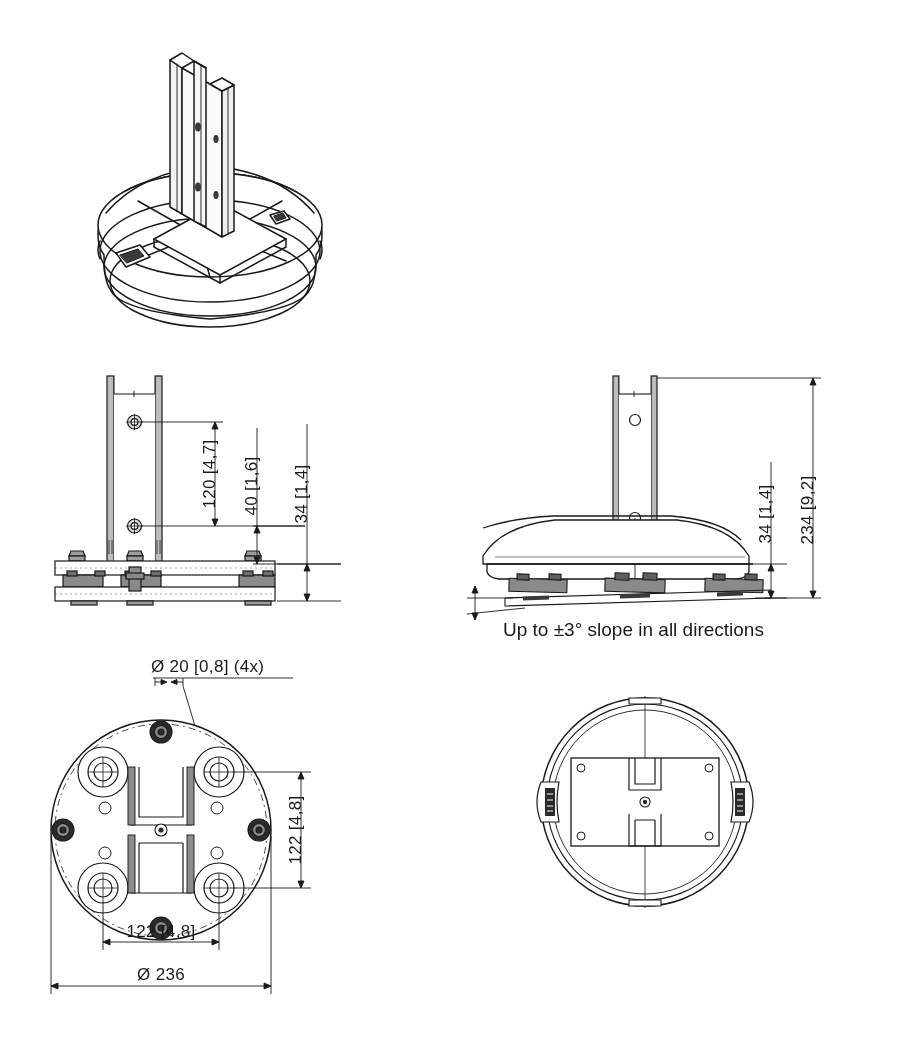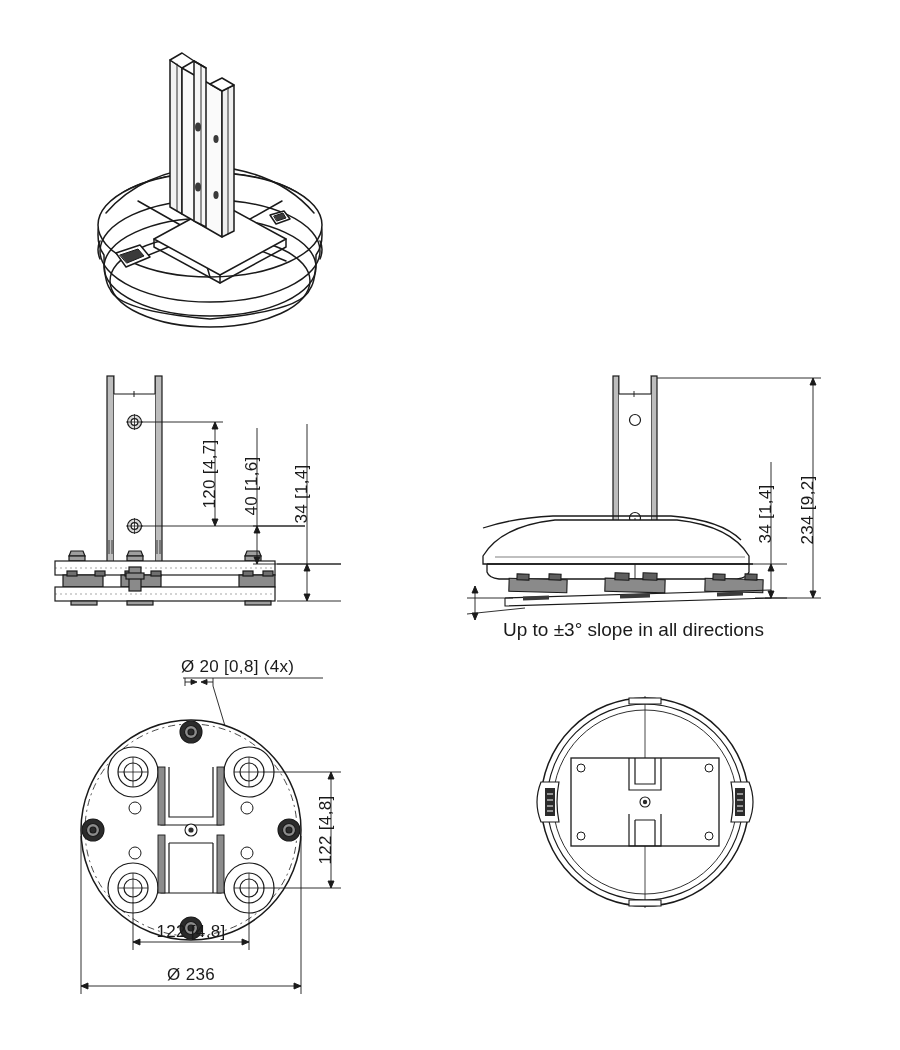--- a/index.html
+++ b/index.html
@@ -256,21 +256,21 @@
     <path d="M348 10 L348 230"></path>
     <path d="M345 17 L348 10 L351 17 Z" fill="#1a1a1a"></path>
     <path d="M345 223 L348 230 L351 223 Z" fill="#1a1a1a"></path>
   </g>
   <text class="dimtxt" x="348" y="142" transform="rotate(-90 348 142)" text-anchor="middle">234 [9,2]</text>
 
   <text class="notetxt" x="38" y="268">Up to ±3° slope in all directions</text>
 </svg>
 </div>
 
-<div class="view" style="left:73px;top:650px;">
+<div class="view" style="left:43px;top:650px;">
 <svg width="330" height="370" viewBox="0 0 330 370">
 
   <g stroke="#1a1a1a" stroke-width="0.9" fill="none">
     <path d="M110 28 L250 28"></path>
     <path d="M112 28 L112 36 M140 28 L140 36"></path>
     <path d="M118 32 L112 32 M134 32 L140 32"></path>
     <path d="M118 29.5 L124 32 L118 34.5 Z" fill="#1a1a1a"></path>
     <path d="M134 29.5 L128 32 L134 34.5 Z" fill="#1a1a1a"></path>
 
     <path d="M140 36 L158 96"></path>

